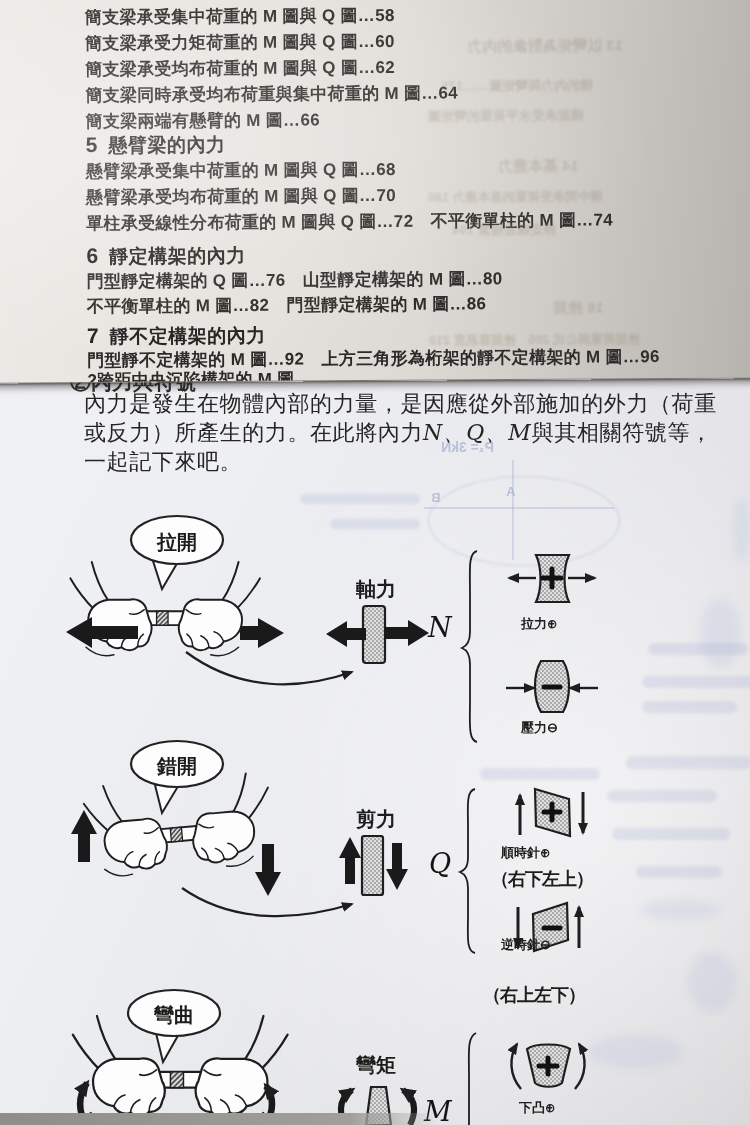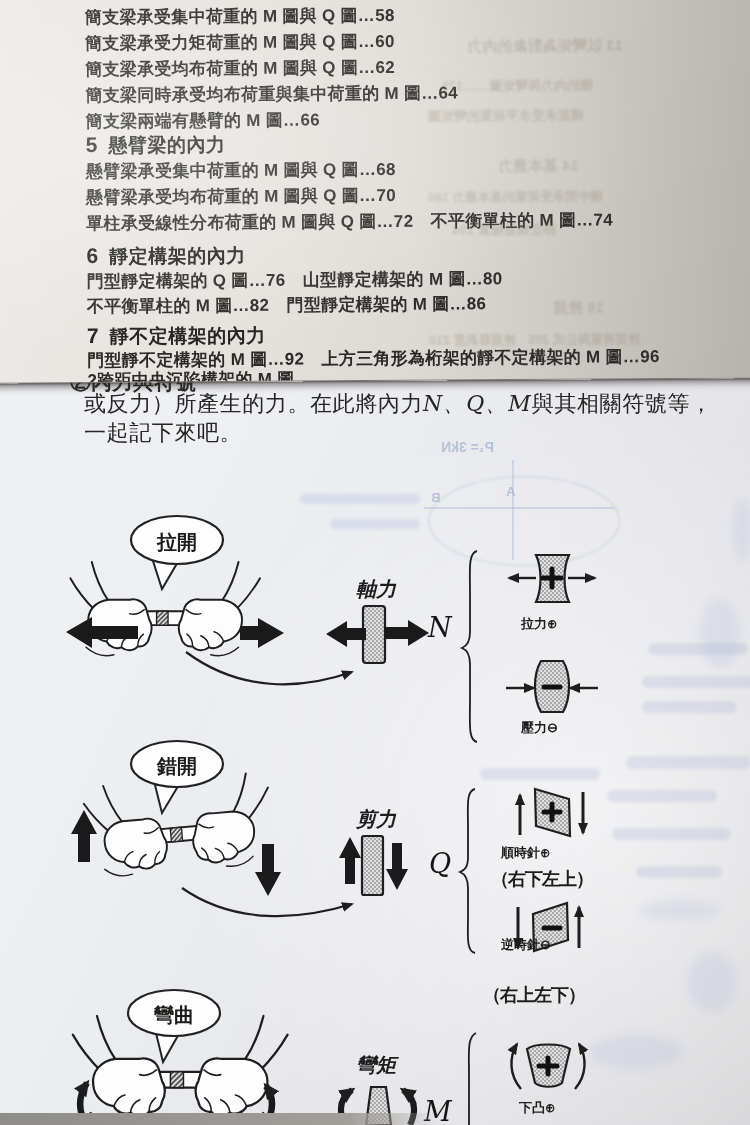--- a/index.html
+++ b/index.html
@@ -25,21 +25,21 @@
   .bleedt{position:absolute;white-space:nowrap;font-weight:600;color:#8f8570;
     opacity:.30;filter:blur(1.3px);transform:scaleX(-1);}
   
   .bheading{position:absolute;left:70px;top:368px;font-size:21px;font-weight:700;
     white-space:nowrap;color:#2a2927;z-index:2;}
   .para{position:absolute;left:84px;top:389px;z-index:3;}
   .pline{height:29px;white-space:nowrap;font-size:22px;letter-spacing:.6px;
     color:#262523;font-weight:500;}
   .psym{font-family:"DejaVu Serif",serif;font-style:italic;font-size:22px;letter-spacing:1px;margin-top:36px;}
   .blabel{position:absolute;white-space:nowrap;font-size:20px;font-weight:600;color:#1d1d1b;z-index:6;}
-  .elabel{position:absolute;white-space:nowrap;font-size:20px;font-weight:600;color:#1d1d1b;z-index:6;font-style:italic;}
+  .elabel{position:absolute;white-space:nowrap;font-size:20px;font-weight:600;color:#1d1d1b;z-index:6;}
   .sym{position:absolute;font-family:"DejaVu Serif",serif;font-style:italic;
     font-size:27px;color:#141414;z-index:6;}
   .slabel{position:absolute;white-space:nowrap;font-size:13px;font-weight:600;color:#1d1d1b;z-index:6;}
   .snote{position:absolute;white-space:nowrap;font-size:18px;font-weight:600;
     letter-spacing:-1px;color:#1d1d1b;z-index:6;}
   .illus{position:absolute;left:0;top:378px;z-index:4;}
   
   .bluet{position:absolute;white-space:nowrap;color:#8fa0c8;font-weight:600;
     opacity:.55;filter:blur(.7px);transform:scaleX(-1);z-index:1;}
   .bstrip{position:absolute;background:rgba(145,160,205,.20);border-radius:6px;
@@ -76,20 +76,21 @@
   <div class="bstrip" style="left:636px;top:866px;width:86px;height:12px;"></div>
   <div class="bblob" style="left:700px;top:598px;width:40px;height:70px;"></div>
   <div class="bblob" style="left:733px;top:498px;width:17px;height:64px;"></div>
   <div class="bblob" style="left:640px;top:900px;width:80px;height:20px;"></div>
   <div class="bblob" style="left:688px;top:952px;width:48px;height:60px;"></div>
   <div class="bblob" style="left:588px;top:1035px;width:95px;height:34px;"></div>
 
   <div class="bheading">②內力與符號</div>
 
   <div class="para">
+    <div class="pline">內力是發生在物體內部的力量，是因應從外部施加的外力（荷重</div>
     <div class="pline"><span>或反力）所產生的力。在此將內力</span><span class="psym">N、Q、M</span><span>與其相關符號等，</span></div>
     <div class="pline">一起記下來吧。</div>
   </div>
 
   <svg class="illus" width="750" height="747" viewBox="0 378 750 747">
     <defs>
       <pattern id="ht" width="4" height="4" patternUnits="userSpaceOnUse">
         <rect width="4" height="4" fill="#e0e0e0"></rect>
         <circle cx="1" cy="1" r="0.9" fill="#8f8f8f"></circle>
         <circle cx="3" cy="3" r="0.9" fill="#8f8f8f"></circle>

